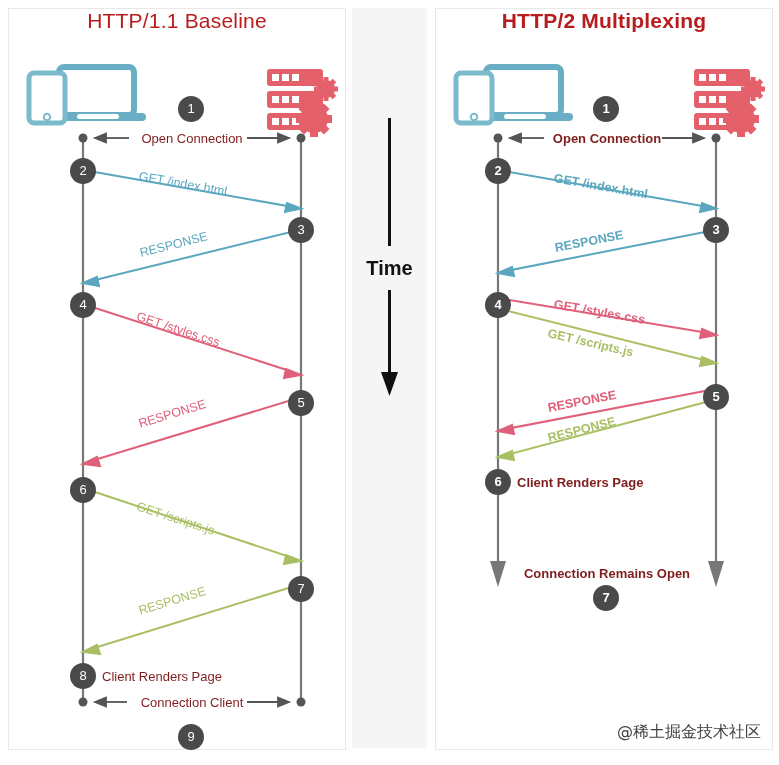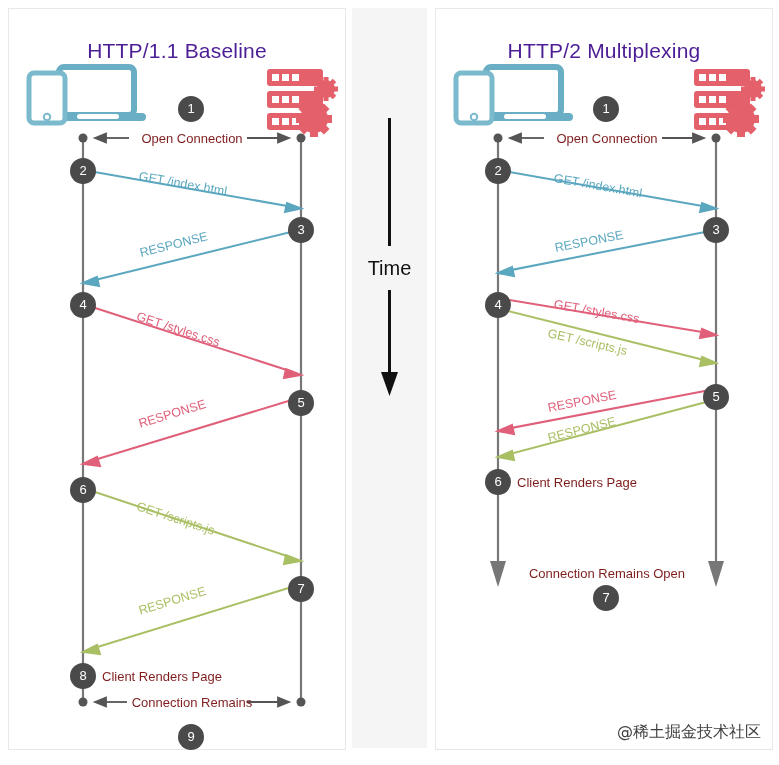--- a/index.html
+++ b/index.html
@@ -1,46 +1,46 @@
 <!DOCTYPE html>
 <html><head>
 <meta charset="utf-8">
 <style>
   html,body{margin:0;padding:0;background:#ffffff;}
   body{font-family:"Liberation Sans","DejaVu Sans",sans-serif;}
   #root{position:relative;width:779px;height:765px;background:#ffffff;overflow:hidden;}
 
   .panel{position:absolute;top:8px;height:740px;background:#ffffff;border:1px solid #e8e8e8;}
   #panel-left{left:8px;width:336px;}
-  #panel-right{left:435px;width:336px;}
+  #panel-right{left:435px;width:336px;font-weight:bold;}
   #time-col{position:absolute;left:352px;top:8px;width:75px;height:740px;background:#f5f5f5;}
 
-  .panel-title{position:absolute;top:30px;left:0;width:100%;text-align:center;
-    font-size:21px;color:#4c1d95;letter-spacing:.2px;}
+  .panel-title{position:absolute;top:0;left:0;width:100%;text-align:center;
+    font-size:21px;color:#b91c1c;letter-spacing:.2px;}
 
   .svg-layer{position:absolute;left:0;top:0;width:100%;height:100%;overflow:visible;}
 
   .badge{position:absolute;width:26px;height:26px;border-radius:50%;background:#4a4a4a;
     color:#fff;font-size:13px;line-height:26px;text-align:center;
     transform:translate(-50%,-50%);}
 
   .note{position:absolute;font-size:13px;color:#7f1d1d;white-space:nowrap;
     transform:translateY(-50%);}
   .note.center{transform:translate(-50%,-50%);}
 
   .msg{position:absolute;font-size:12.5px;white-space:nowrap;transform-origin:0 50%;}
   .msg.blue{color:#5aa7bf;}
   .msg.red{color:#e0607a;}
   .msg.green{color:#a9bf63;}
 
   .watermark{position:absolute;right:18px;bottom:22px;font-size:16px;color:#404040;
     font-family:"DejaVu Sans",sans-serif;}
 
   .timelabel{position:absolute;left:50%;top:260px;transform:translate(-50%,-50%);
-    font-size:20px;font-weight:normal;color:#111;}
+    font-size:20px;font-weight:bold;color:#111;}
 </style>
 </head>
 <body>
 
 <div id="root">
 
   <div id="time-col">
     <svg class="svg-layer" viewBox="0 0 75 740">
       <line x1="37.5" y1="110" x2="37.5" y2="238" stroke="#111" stroke-width="3"></line>
       <line x1="37.5" y1="282" x2="37.5" y2="368" stroke="#111" stroke-width="3"></line>
@@ -150,21 +150,21 @@
     <div class="badge" style="left:292px;top:221px;">3</div>
     <div class="badge" style="left:74px;top:296px;">4</div>
     <div class="badge" style="left:292px;top:394px;">5</div>
     <div class="badge" style="left:74px;top:481px;">6</div>
     <div class="badge" style="left:292px;top:580px;">7</div>
     <div class="badge" style="left:74px;top:667px;">8</div>
     <div class="badge" style="left:182px;top:728px;">9</div>
 
     <div class="note center" style="left:183px;top:129px;">Open Connection</div>
     <div class="note" style="left:93px;top:667px;">Client Renders Page</div>
-    <div class="note center" style="left:183px;top:693px;">Connection Remains</div>
+    <div class="note center" style="left:183px;top:693px;">Connection Client</div>
 
     <div class="msg blue" style="left:130px;top:160px;transform:rotate(10deg);">GET /index.html</div>
     <div class="msg blue" style="left:131px;top:237px;transform:rotate(-14deg);">RESPONSE</div>
     <div class="msg red" style="left:128px;top:300px;transform:rotate(18deg);">GET /styles.css</div>
     <div class="msg red" style="left:130px;top:408px;transform:rotate(-17deg);">RESPONSE</div>
     <div class="msg green" style="left:128px;top:490px;transform:rotate(18deg);">GET /scripts.js</div>
     <div class="msg green" style="left:130px;top:595px;transform:rotate(-17deg);">RESPONSE</div>
   </div>
 
   <div class="panel" id="panel-right">

